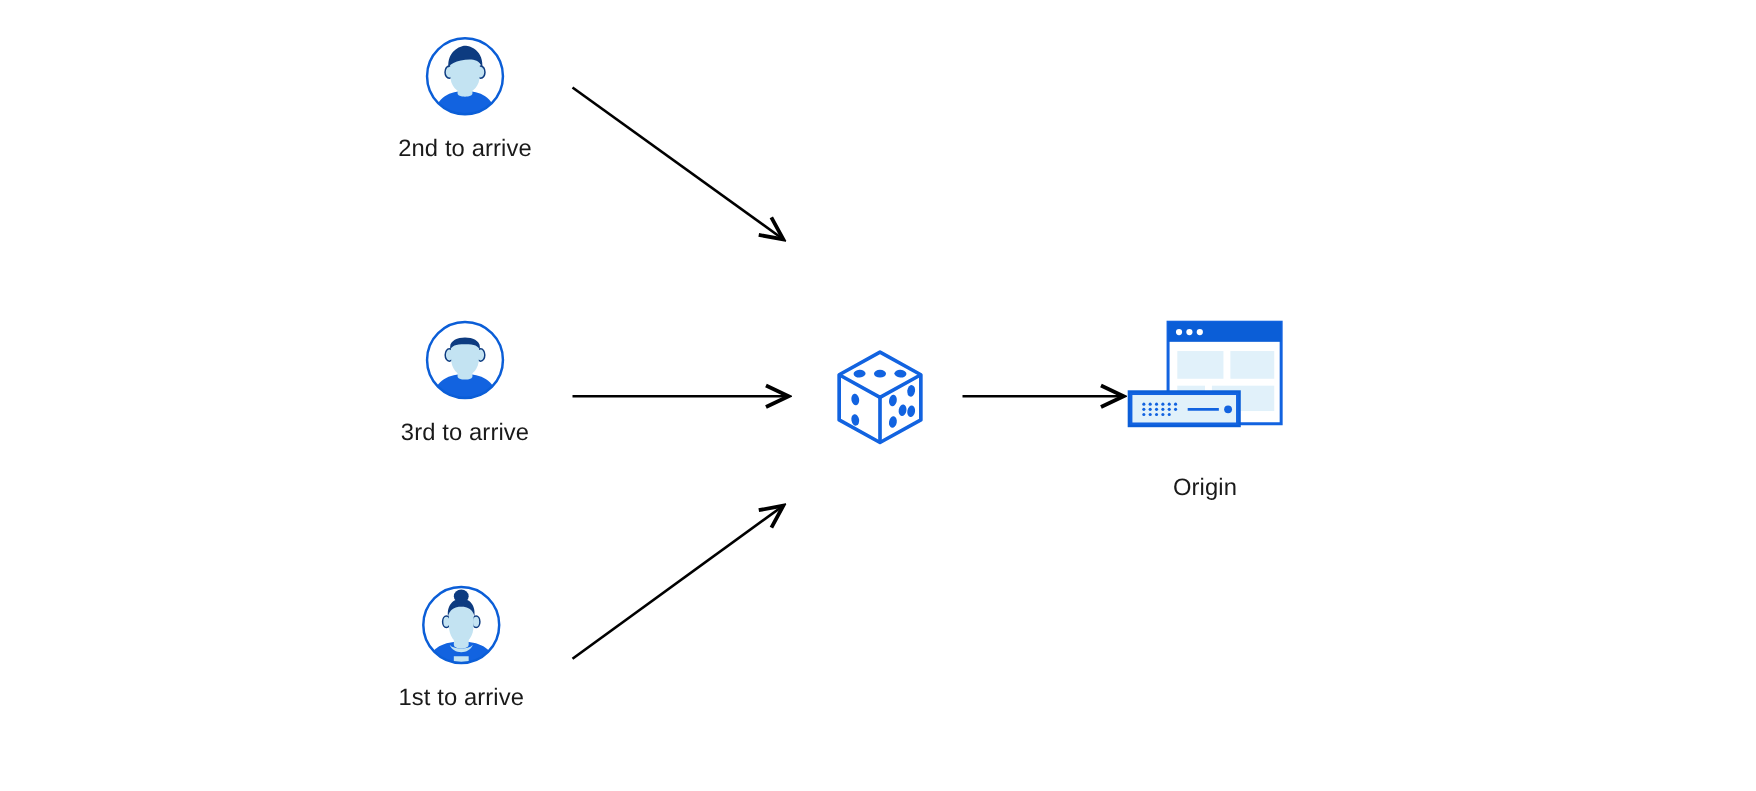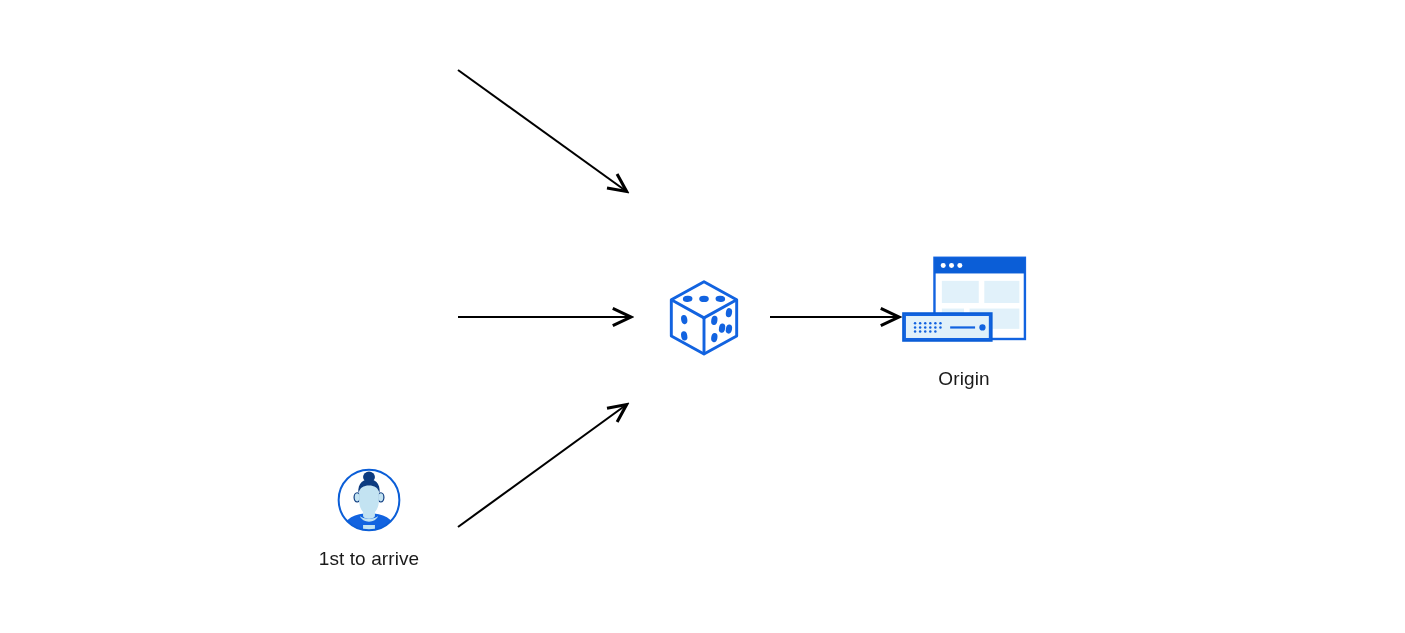--- a/index.html
+++ b/index.html
@@ -64,21 +64,63 @@
 
     <line x1="458" y1="70" x2="626" y2="191" stroke="#000000" stroke-width="2.1" marker-end="url(#ah)"></line>
 
     <line x1="458" y1="317" x2="630" y2="317" stroke="#000000" stroke-width="2.1" marker-end="url(#ah)"></line>
 
     <line x1="458" y1="527" x2="626" y2="405" stroke="#000000" stroke-width="2.1" marker-end="url(#ah)"></line>
 
     <line x1="770" y1="317" x2="898" y2="317" stroke="#000000" stroke-width="2.1" marker-end="url(#ah)"></line>
   </svg>
 
-
+  <div class="node avatar-node" style="left:272px; top:28px;">
+    <svg class="avatar-icon" viewBox="0 0 100 100">
+      <defs>
+          <clipPath id="clipA">
+            <circle cx="50" cy="50" r="46"></circle>
+          </clipPath>
+        </defs>
+      <g clip-path="url(#clipA)">
+        <rect x="0" y="0" width="100" height="100" fill="#ffffff"></rect>
+        <path d="M12 100 C14 76 31 68 50 68 C69 68 86 76 88 100 Z" fill="#1263e0"></path>
+        <path d="M41 57 h18 v14 c0 5 -18 5 -18 0 Z" fill="#c3e3f2"></path>
+        <path d="M41 64 c5 4 13 4 18 0 v-7 h-18 Z" fill="#9fcfe6"></path>
+        <ellipse cx="31" cy="45" rx="5.2" ry="7.5" fill="#c3e3f2" stroke="#0d3b80" stroke-width="1.8"></ellipse>
+        <ellipse cx="69" cy="45" rx="5.2" ry="7.5" fill="#c3e3f2" stroke="#0d3b80" stroke-width="1.8"></ellipse>
+        <path d="M32 38 C32 22 68 22 68 38 L68 48 C68 62 60 70 50 70 C40 70 32 62 32 48 Z" fill="#c3e3f2"></path>
+        <path d="M30 40 C28 20 44 13 50 13 C57 13 73 19 71 41 C69 34 66 31 60 30 C52 29 42 31 36 34 C33 35.5 31 37 30 40 Z" fill="#0d3b80"></path>
+      </g>
+      <circle cx="50" cy="50" r="46" fill="none" stroke="#0b5ed7" stroke-width="3"></circle>
+    </svg>
+    <div class="node-label">2nd to arrive</div>
+  </div>
+
+  <div class="node avatar-node" style="left:272px; top:255px;">
+    <svg class="avatar-icon" viewBox="0 0 100 100">
+      <defs>
+          <clipPath id="clipB">
+            <circle cx="50" cy="50" r="46"></circle>
+          </clipPath>
+        </defs>
+      <g clip-path="url(#clipB)">
+        <rect x="0" y="0" width="100" height="100" fill="#ffffff"></rect>
+        <path d="M10 100 C12 75 30 67 50 67 C70 67 88 75 90 100 Z" fill="#1263e0"></path>
+        <path d="M41 56 h18 v14 c0 5 -18 5 -18 0 Z" fill="#c3e3f2"></path>
+        <path d="M41 63 c5 4 13 4 18 0 v-7 h-18 Z" fill="#9fcfe6"></path>
+        <ellipse cx="31" cy="44" rx="5" ry="7.5" fill="#c3e3f2" stroke="#0d3b80" stroke-width="1.8"></ellipse>
+        <ellipse cx="69" cy="44" rx="5" ry="7.5" fill="#c3e3f2" stroke="#0d3b80" stroke-width="1.8"></ellipse>
+        <path d="M33 36 C33 22 67 22 67 36 L67 47 C67 61 59 69 50 69 C41 69 33 61 33 47 Z" fill="#c3e3f2"></path>
+        <path d="M32 34 C32 19 68 19 68 34 L68 38 C66 33 62 31 50 31 C38 31 34 33 32 38 Z" fill="#0d3b80"></path>
+      </g>
+      <circle cx="50" cy="50" r="46" fill="none" stroke="#0b5ed7" stroke-width="3"></circle>
+    </svg>
+    <div class="node-label">3rd to arrive</div>
+  </div>
 
   <div class="node avatar-node" style="left:269px; top:467px;">
     <svg class="avatar-icon" viewBox="0 0 100 100">
       <defs>
           <clipPath id="clipC">
             <circle cx="50" cy="50" r="46"></circle>
           </clipPath>
         </defs>
       <g clip-path="url(#clipC)">
         <rect x="0" y="0" width="100" height="100" fill="#ffffff"></rect>
@@ -117,21 +159,21 @@
         <ellipse cx="62" cy="54" rx="3.6" ry="5.4" transform="rotate(10 62 54)"></ellipse>
         <ellipse cx="79" cy="45" rx="3.6" ry="5.4" transform="rotate(10 79 45)"></ellipse>
         <ellipse cx="71" cy="63" rx="3.6" ry="5.4" transform="rotate(10 71 63)"></ellipse>
         <ellipse cx="62" cy="74" rx="3.6" ry="5.4" transform="rotate(10 62 74)"></ellipse>
         <ellipse cx="79" cy="64" rx="3.6" ry="5.4" transform="rotate(10 79 64)"></ellipse>
       </g>
     </svg>
     <div class="node-label"></div>
   </div>
 
-  <div class="node origin-node" style="left:864px; top:255px;">
+  <div class="node origin-node" style="left:864px; top:255px;gap:12px;">
     <svg class="origin-icon" viewBox="0 0 140 104">
 
       <g>
         <rect x="38" y="3" width="98" height="88" fill="#ffffff" stroke="#1263e0" stroke-width="2.6"></rect>
         <rect x="38" y="3" width="98" height="17" fill="#0b5ed7"></rect>
         <circle cx="47.5" cy="11.5" r="2.7" fill="#ffffff"></circle>
         <circle cx="56.5" cy="11.5" r="2.7" fill="#ffffff"></circle>
         <circle cx="65.5" cy="11.5" r="2.7" fill="#ffffff"></circle>
         <rect x="46" y="28" width="40" height="24" fill="#e1f1fa"></rect>
         <rect x="92" y="28" width="38" height="24" fill="#e1f1fa"></rect>

